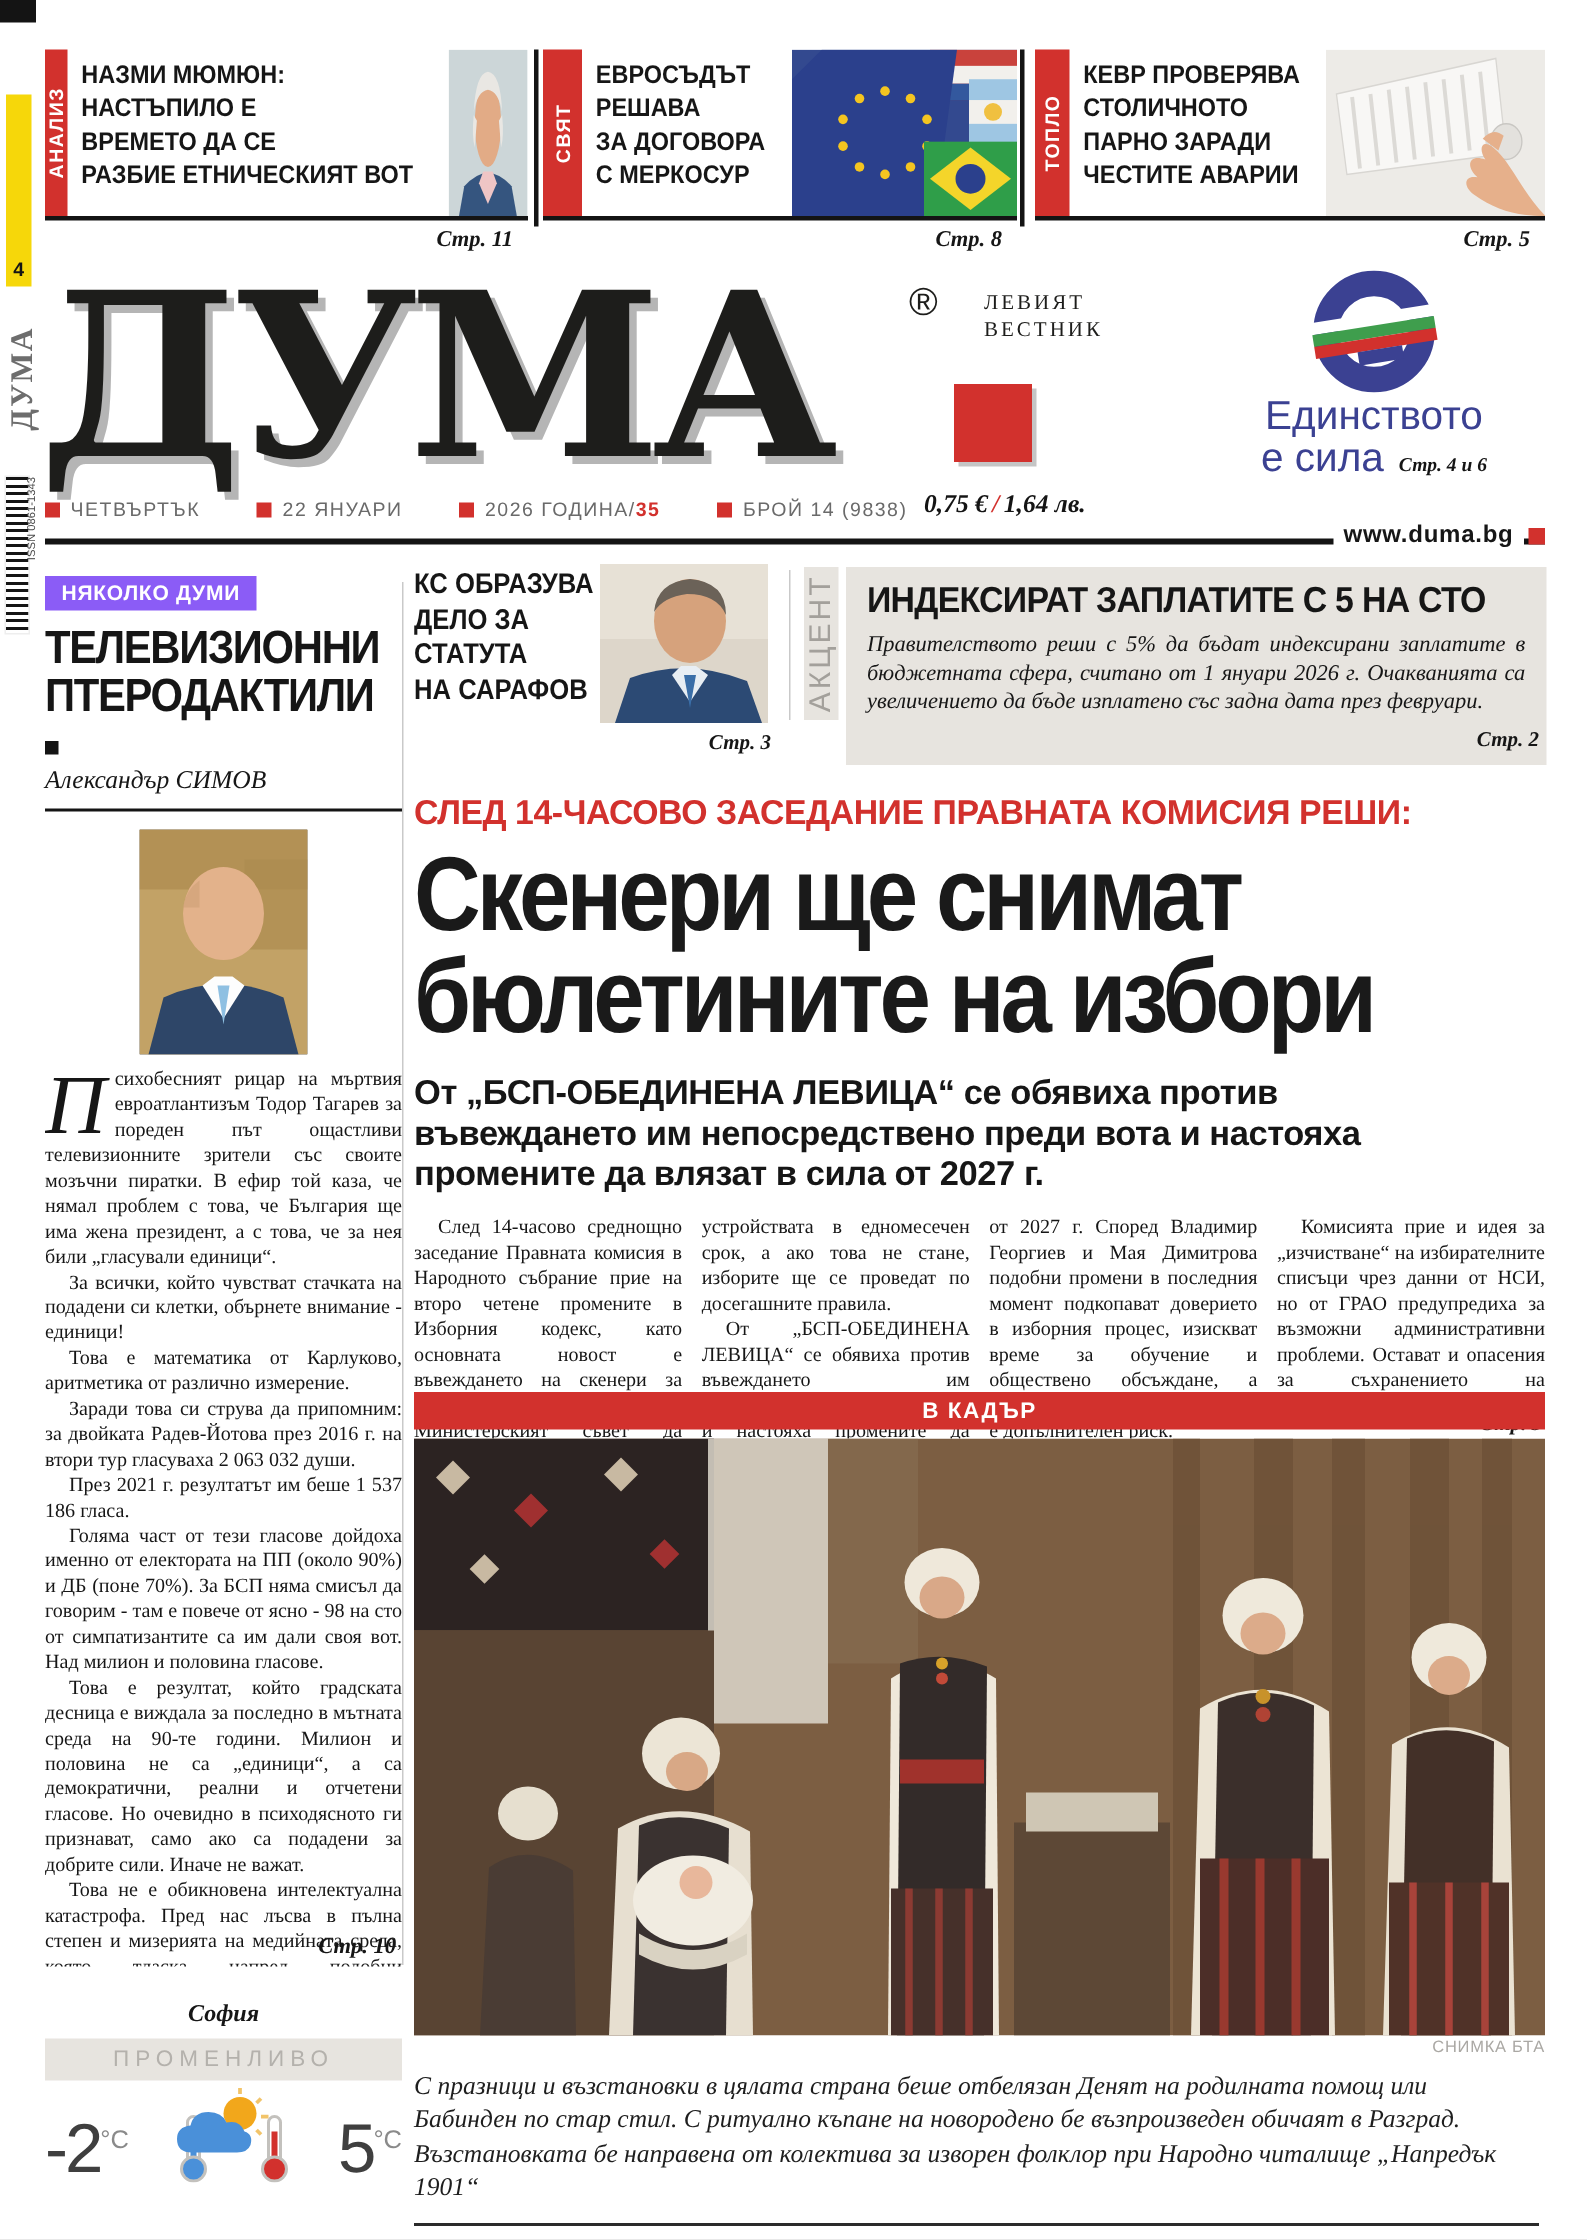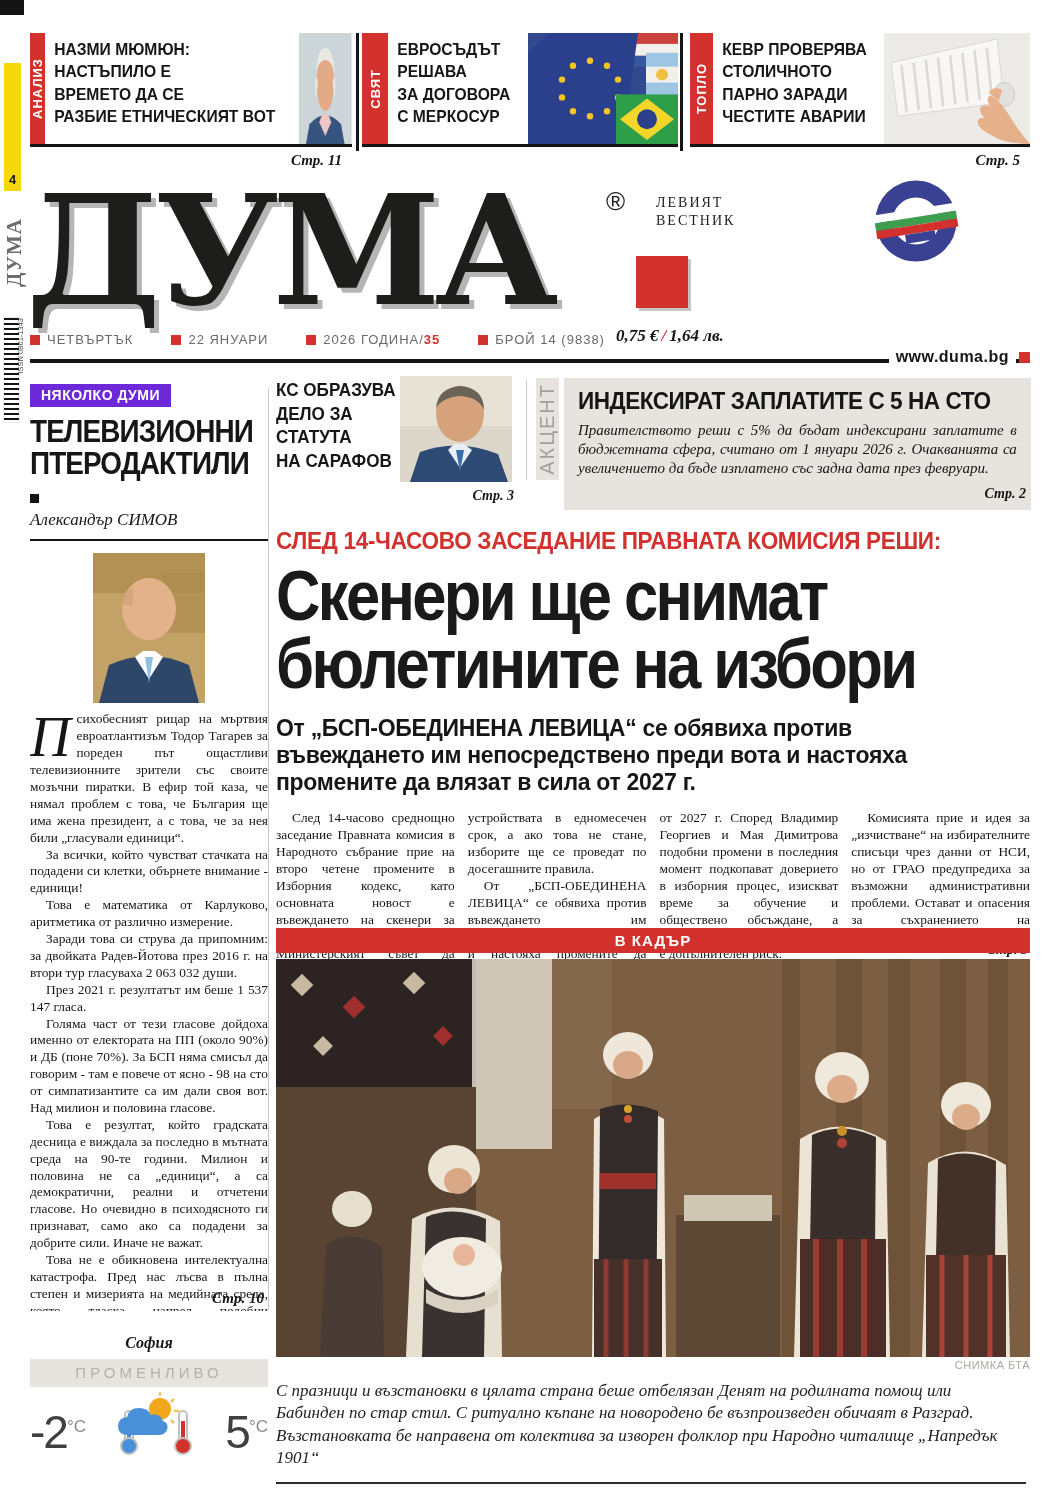--- a/index.html
+++ b/index.html
@@ -67,21 +67,21 @@
   .price { position:absolute; left:586px; top:146px; font-family:"Liberation Serif",serif;
            font-style:italic; font-weight:bold; font-size:17px; color:#141414; }
   .price .sep { color:#d2312d; padding:0 3px; }
   .mast-rule { position:absolute; left:0; top:179px; width:1000px; height:4px; background:#141414; }
   .website { position:absolute; right:14px; top:168px; background:#fff; padding:0 7px;
              font-weight:bold; font-size:16px; letter-spacing:.5px; }
   .web-sq { position:absolute; right:0; top:172px; width:11px; height:11px; background:#d2312d; }
 
   
   .opinion { position:absolute; left:30px; top:384px; width:238px; }
-  .op-label { display:inline-block; background:#6d28d9; color:#fff; font-weight:bold;
+  .op-label { display:inline-block; background:#8b5cf6; color:#fff; font-weight:bold;
               font-size:14px; padding:3px 11px 4px; letter-spacing:.5px; }
   .op-title { margin-top:9px; font-weight:bold; font-size:31px; line-height:1.04;
               letter-spacing:-1px; transform:scaleX(.9); transform-origin:left top; white-space:nowrap; }
   .op-bullet { width:9px; height:9px; background:#141414; margin:14px 0 7px; }
   .op-author { font-family:"Liberation Serif",serif; font-style:italic; font-size:17px; }
   .op-rule { border-top:2px solid #141414; margin:9px 0 12px; }
   .op-photo { width:112px; height:150px; margin:0 auto; }
   .op-photo svg { display:block; width:100%; height:100%; }
   .op-body { margin-top:8px; font-family:"Liberation Serif",serif; font-size:13.4px;
              line-height:1.26; text-align:justify; height:600px; overflow:hidden; }
@@ -231,20 +231,21 @@
                 <circle cx="34" cy="65" r="3.2"></circle>
               <circle cx="34" cy="47" r="3.2"></circle>
                 <circle cx="45" cy="33" r="3.2"></circle>
             </g>
             <rect x="88" y="62" width="62" height="50" fill="#2f9e49"></rect>
             <polygon points="119,66 146,87 119,108 92,87" fill="#f4d52a"></polygon>
             <circle cx="119" cy="87" r="10" fill="#2b408c"></circle>
           </svg>
         </div>
       </div>
+      <div class="teaser-page">Стр. 8</div>
     </div>
 
     <div class="teaser teaser-3">
       <div class="teaser-main">
         <div class="teaser-tag">
           <span class="vtext">ТОПЛО</span>
         </div>
         <div class="teaser-title">
           <div>КЕВР ПРОВЕРЯВА</div>
           <div>СТОЛИЧНОТО</div>
@@ -290,20 +291,26 @@
     <div class="ad">
       <svg width="86" height="86" viewBox="0 0 86 86">
         <circle cx="43" cy="43" r="32" fill="none" stroke="#3b4192" stroke-width="17"></circle>
         <g transform="rotate(-9 43 43)">
           <rect x="2" y="31" width="82" height="8" fill="#ffffff"></rect>
           <rect x="2" y="39" width="82" height="8" fill="#3f9e4d"></rect>
           <rect x="2" y="47" width="82" height="8" fill="#d2312d"></rect>
           <rect x="30" y="55" width="30" height="9" fill="#3b4192"></rect>
         </g>
       </svg>
+      <div class="ad-name">
+        <div>Единството</div>
+        <div>
+          <span>е сила</span><span class="ad-page">Стр. 4 и 6</span>
+        </div>
+      </div>
     </div>
 
     <div class="dateline">
       <div class="dl-item">
         <span class="dl-sq"></span>
         <span>ЧЕТВЪРТЪК</span>
       </div>
       <div class="dl-item">
         <span class="dl-sq"></span>
         <span>22 ЯНУАРИ</span>
@@ -346,21 +353,21 @@
         <path d="M52,104 L56,130 L60,104 Z" fill="#8fc0e2"></path>
         <ellipse cx="56" cy="56" rx="27" ry="31" fill="#e3b28b"></ellipse>
         <path d="M29,52 Q31,40 40,34 L40,52 Z" fill="#c99b72" opacity=".5"></path>
       </svg>
     </div>
     <div class="op-body">
       <p class="first"><span class="dropcap">П</span><span>сихобесният рицар на мъртвия евроатлантизъм Тодор Тагарев за пореден път ощастливи телевизионните зрители със своите мозъчни пиратки. В ефир той каза, че нямал проблем с това, че България ще има жена президент, а с това, че за нея били „гласували единици“.</span></p>
       <p>За всички, който чувстват стачката на подадени си клетки, обърнете внимание - единици!</p>
       <p>Това е математика от Карлуково, аритметика от различно измерение.</p>
       <p>Заради това си струва да припомним: за двойката Радев-Йотова през 2016 г. на втори тур гласуваха 2 063 032 души.</p>
-      <p>През 2021 г. резултатът им беше 1 537 147 гласа.</p>
+      <p>През 2021 г. резултатът им беше 1 537 186 гласа.</p>
       <p>Голяма част от тези гласове дойдоха именно от електората на ПП (около 90%) и ДБ (поне 70%). За БСП няма смисъл да говорим - там е повече от ясно - 98 на сто от симпатизантите са им дали своя вот. Над милион и половина гласове.</p>
       <p>Това е резултат, който градската десница е виждала за последно в мътната среда на 90-те години. Милион и половина не са „единици“, а са демократични, реални и отчетени гласове. Но очевидно в психодясното ги признават, само ако са подадени за добрите сили. Иначе не важат.</p>
       <p>Това не е обикновена интелектуална катастрофа. Пред нас лъсва в пълна степен и мизерията на медийната среда, която тласка напред подобни недоразумения, които действат като оръжие за масово поразяване.</p>
     </div>
     <div class="op-page">Стр. 10</div>
   </aside>
 
   <div class="main-divider"></div>
 
   <div class="weather">

